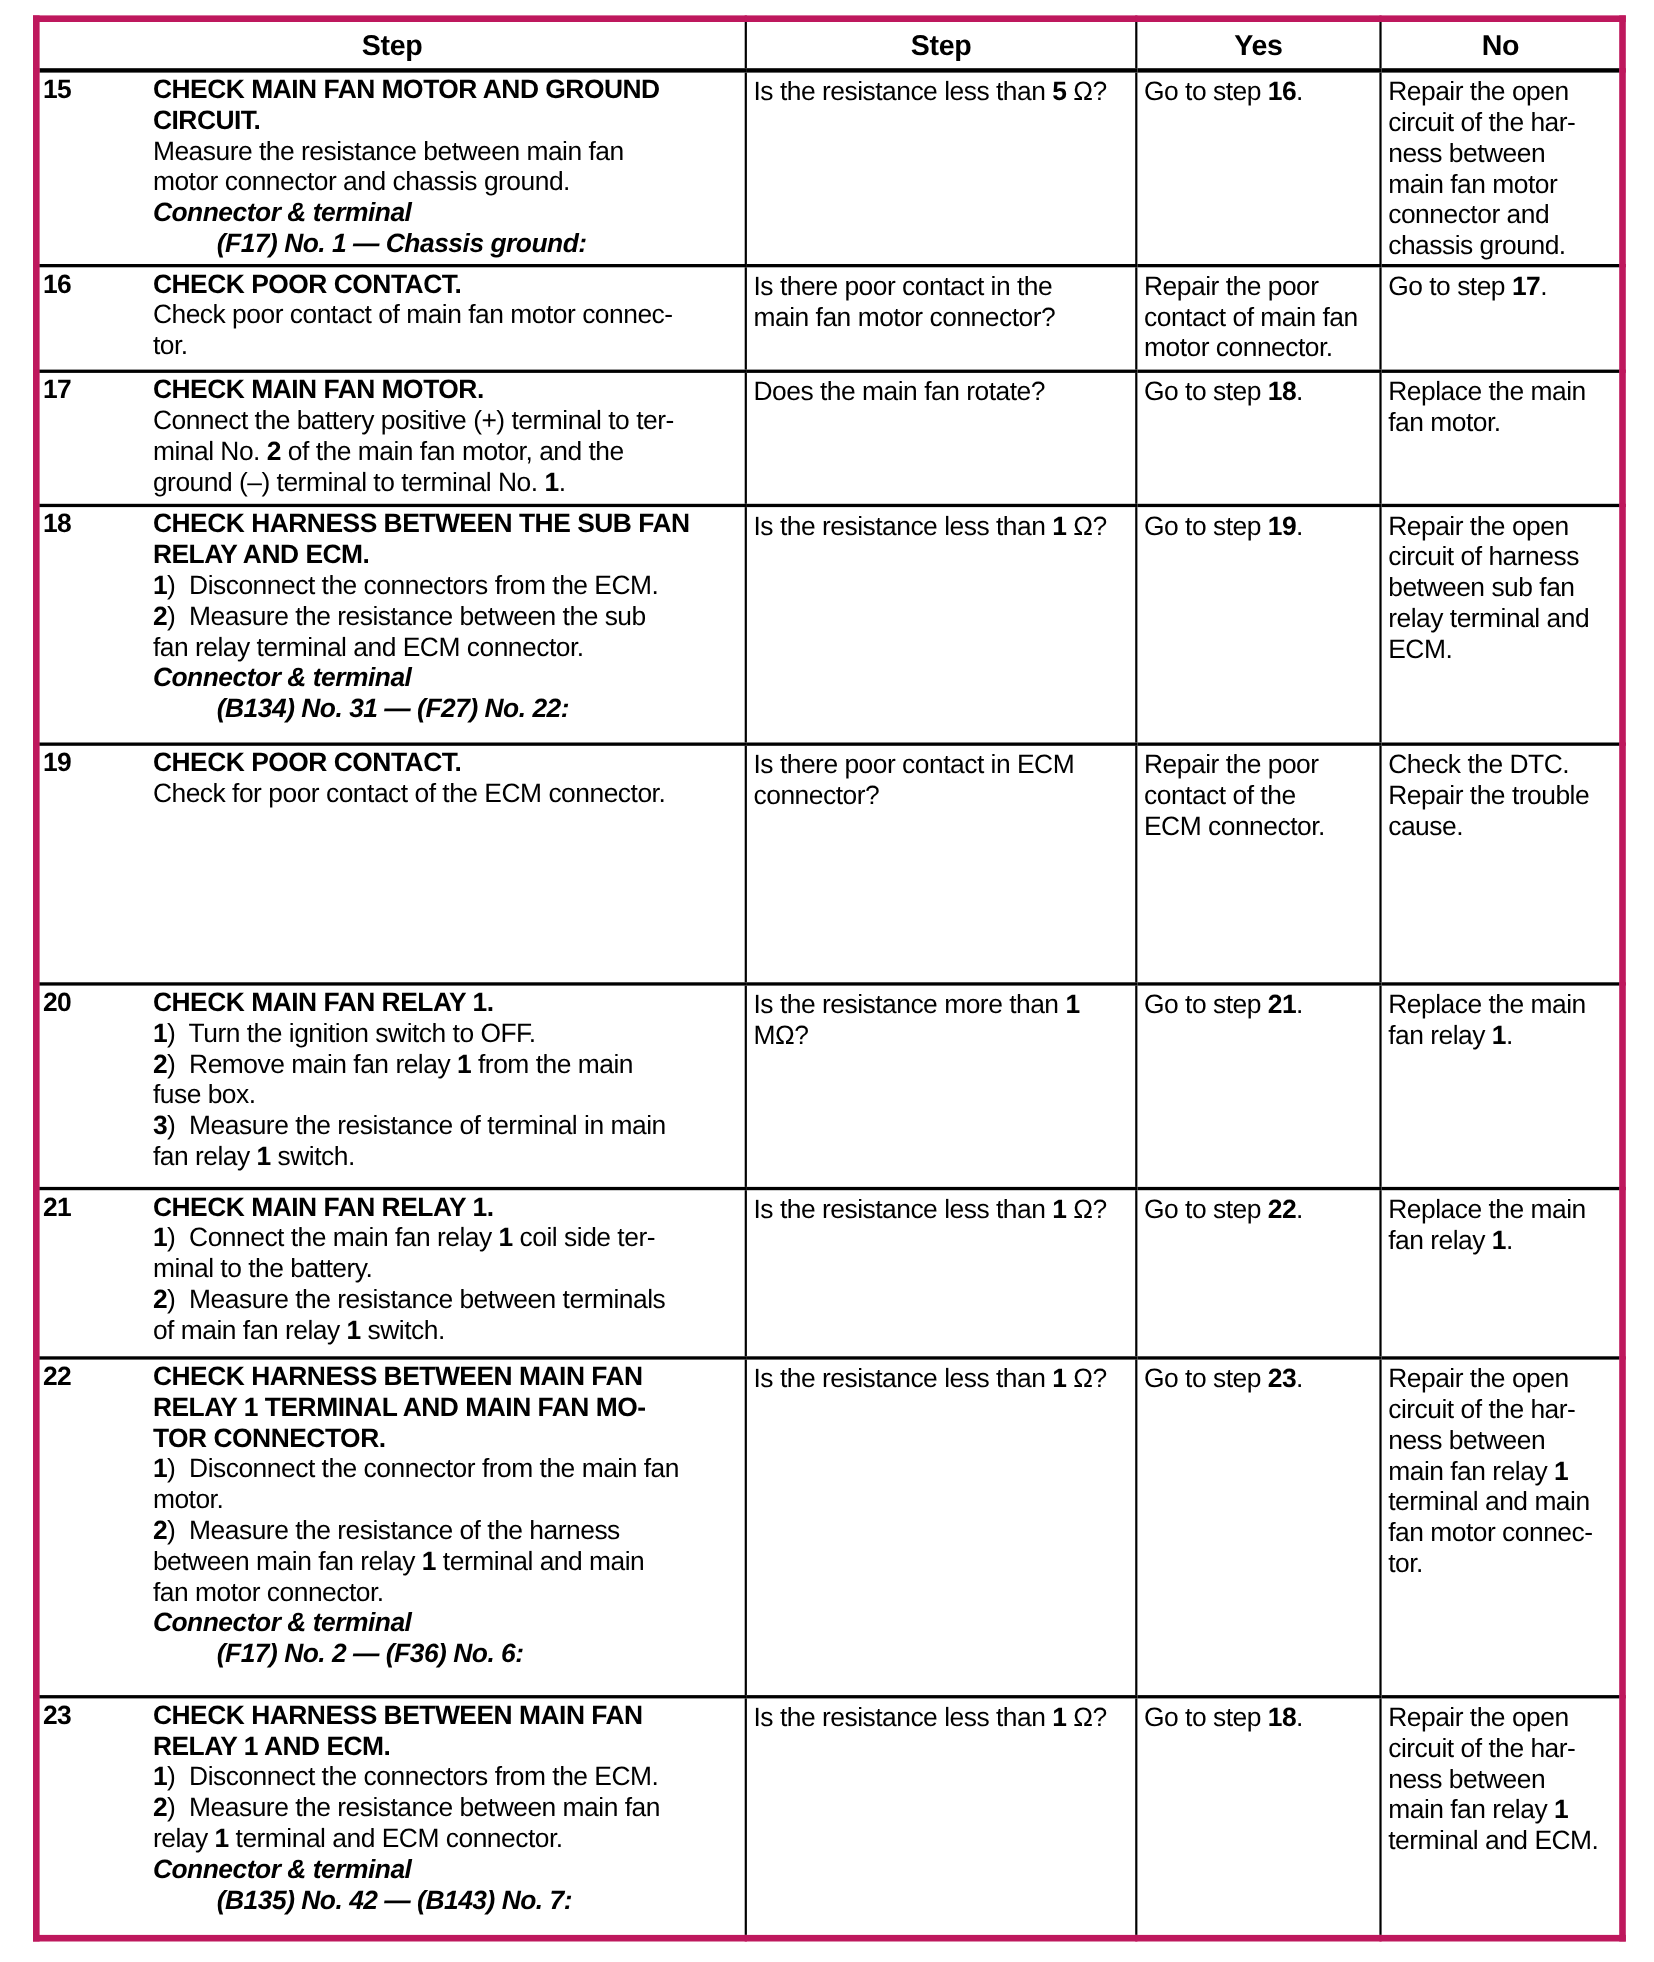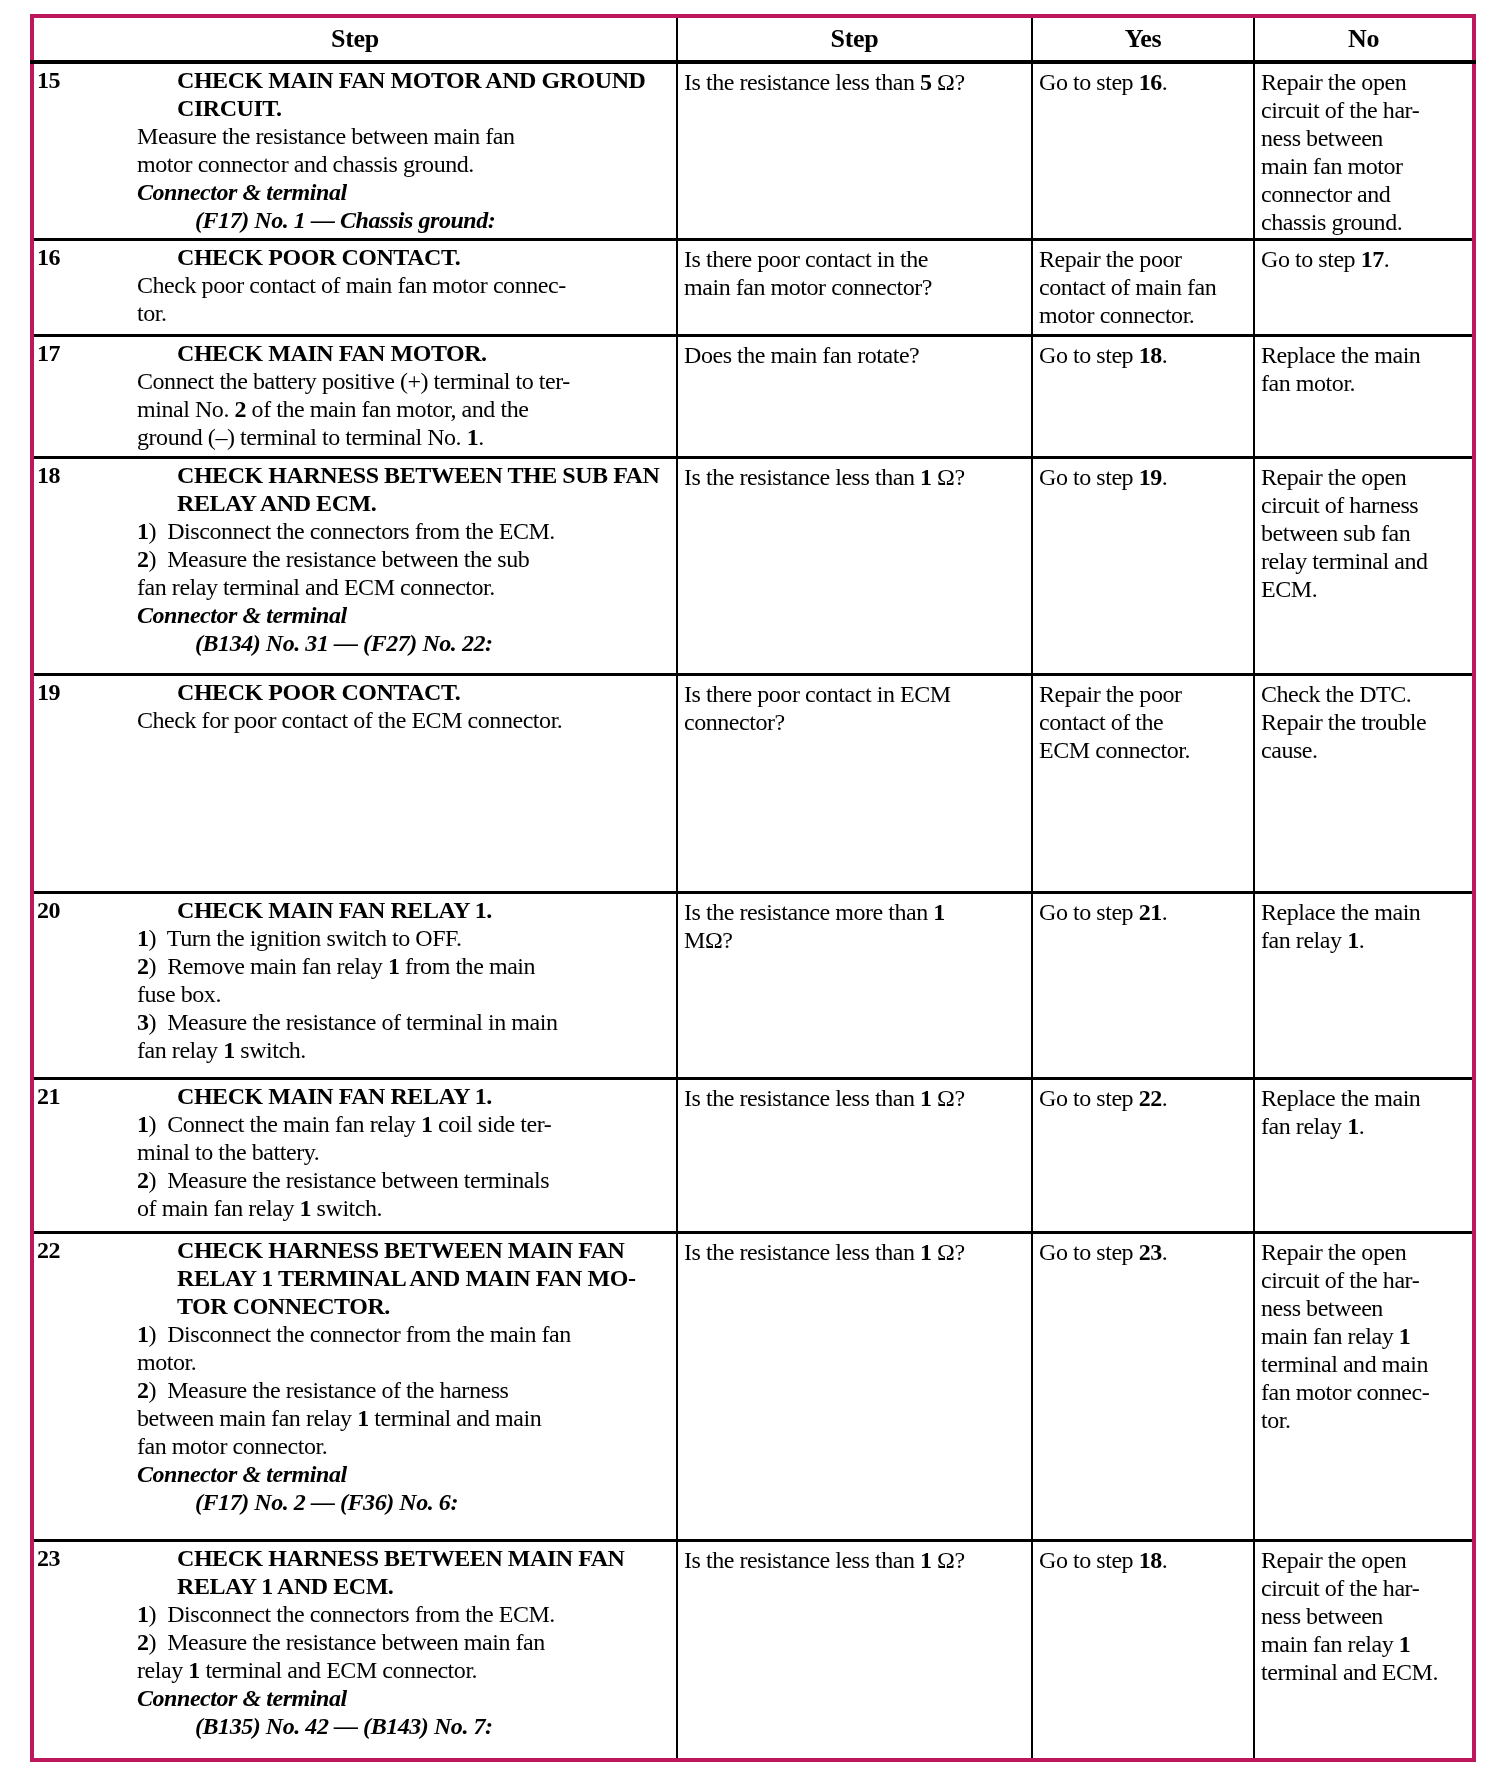--- a/index.html
+++ b/index.html
@@ -11,22 +11,21 @@
   }
   body {
     width: 1504px;
     height: 1784px;
     overflow: hidden;
   }
   table.diag {
     border-collapse: collapse;
     table-layout: fixed;
     margin: 14px 0 0 30px;
-    border: 4px solid #be185d;
-    font-family: Liberation Serif, serif;
+    border: 6px solid #be185d;
   }
   th {
     border: 2px solid #000;
     border-bottom: 4px solid #000;
     font-size: 26px;
     font-weight: bold;
     text-align: center;
     height: 42px;
     padding: 0;
     letter-spacing: -0.3px;
@@ -46,21 +45,21 @@
     white-space: pre-wrap;
   }
   .step-cell { position: relative; }
   .step-num {
     position: absolute;
     top: 2px;
     left: 3px;
     font-weight: bold;
   }
   .step-content { margin: 2px 6px 2px 103px; }
-  .blk-title { font-weight: bold; margin-left: 40px; }
+  .blk-title { font-weight: bold; }
   .blk-conn  { font-weight: bold; font-style: italic; }
   .blk-spec  { font-weight: bold; font-style: italic; margin-left: 58px; }
   .cell-text { margin: 4px 4px 2px 6px; }
 </style>
 </head>
 <body>
 
 <table class="diag">
   <colgroup>
     <col style="width:645px">

